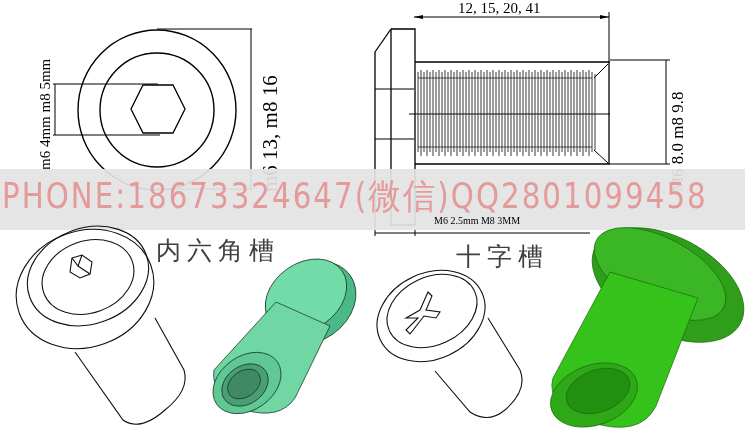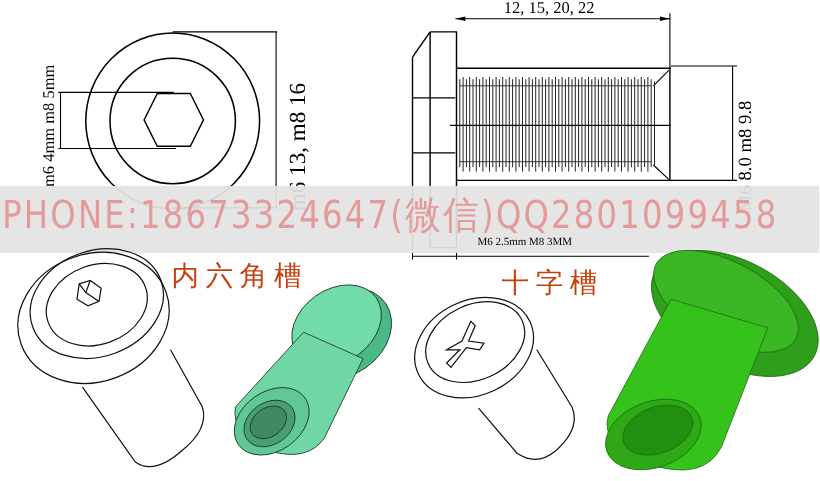--- a/index.html
+++ b/index.html
@@ -2,21 +2,21 @@
 <html><head>
 <meta charset="utf-8">
 <style>
   html,body{margin:0;padding:0;background:#fff;}
   body{width:745px;height:437px;position:relative;overflow:hidden;font-family:"DejaVu Serif",serif;}
   .layer{position:absolute;left:0;top:0;}
   .band{position:absolute;left:0;top:169px;width:745px;height:61px;background:#e3e3e3;opacity:.93;}
   .wm{position:absolute;left:2px;top:176px;width:745px;font-family:"DejaVu Sans Condensed","DejaVu Sans",sans-serif;font-size:35px;letter-spacing:2.2px;color:#e49a9a;white-space:nowrap;line-height:40px;transform:scaleX(0.93);transform-origin:left top;}
   .lbl{position:absolute;font-family:"Liberation Serif","DejaVu Serif",serif;color:#000;white-space:nowrap;}
   .vert{transform-origin:left top;transform:rotate(-90deg);}
-  .cjk{position:absolute;font-family:"DejaVu Sans",sans-serif;font-size:25px;letter-spacing:6px;color:#c2410c;white-space:nowrap;}
+  .cjk{position:absolute;font-family:"DejaVu Sans",sans-serif;font-size:25px;letter-spacing:6px;color:#404040;white-space:nowrap;}
 </style>
 </head>
 <body>
 
 <svg class="layer" width="745" height="437" viewBox="0 0 745 437">
 
   <g fill="none" stroke="#000" stroke-width="1.4">
     <ellipse cx="157" cy="110" rx="79" ry="80"></ellipse>
     <circle cx="157" cy="110" r="57"></circle>
     <polygon points="143,85 173,85 185,109 173,133 143,133 131,109" stroke-width="1.3"></polygon>
@@ -62,21 +62,21 @@
   </g>
 
   <g stroke="#222" stroke-width="0.9" fill="none">
     <path d="M418 72 L418 152 M421 70 L421 156 M424 72 L424 152 M427 70 L427 156 M430 72 L430 152 M433 70 L433 156 M436 72 L436 152 M439 70 L439 156 M442 72 L442 152 M445 70 L445 156 M448 72 L448 152 M451 70 L451 156 M454 72 L454 152 M457 70 L457 156 M460 72 L460 152 M463 70 L463 156 M466 72 L466 152 M469 70 L469 156 M472 72 L472 152 M475 70 L475 156 M478 72 L478 152 M481 70 L481 156 M484 72 L484 152 M487 70 L487 156 M490 72 L490 152 M493 70 L493 156 M496 72 L496 152 M499 70 L499 156 M502 72 L502 152 M505 70 L505 156 M508 72 L508 152 M511 70 L511 156 M514 72 L514 152 M517 70 L517 156 M520 72 L520 152 M523 70 L523 156 M526 72 L526 152 M529 70 L529 156 M532 72 L532 152 M535 70 L535 156 M538 72 L538 152 M541 70 L541 156 M544 72 L544 152 M547 70 L547 156 M550 72 L550 152 M553 70 L553 156 M556 72 L556 152 M559 70 L559 156 M562 72 L562 152 M565 70 L565 156 M568 72 L568 152 M571 70 L571 156 M574 72 L574 152 M577 70 L577 156 M580 72 L580 152 M583 70 L583 156 M586 72 L586 152 M589 70 L589 156 M592 72 L592 152 M595 74 L595 150"></path>
     <path d="M418 78 L592 78 M418 147 L592 147" stroke-width="0.8"></path>
   </g>
 </svg>
 
 <div class="lbl vert" style="left:258px;top:192px;font-size:21px;">m6 13, m8 16</div>
 <div class="lbl vert" style="left:37px;top:170px;font-size:15px;">m6 4mm m8 5mm</div>
-<div class="lbl" style="left:458px;top:0px;font-size:15px;">12, 15, 20, 22</div>
+<div class="lbl" style="left:458px;top:0px;font-size:15px;">12, 15, 20, 41</div>
 <div class="lbl vert" style="left:668px;top:192px;font-size:17px;">M6 8.0 m8 9.8</div>
 
 <div class="band"></div>
 <div class="wm">PHONE:18673324647(微信)QQ2801099458</div>
 
 <div class="lbl" style="left:434px;top:215px;font-size:10px;">M6 2.5mm M8 3MM</div>
 
 <svg class="layer" width="745" height="437" viewBox="0 0 745 437">
 
   <g fill="none" stroke="#111" stroke-width="1.1">

